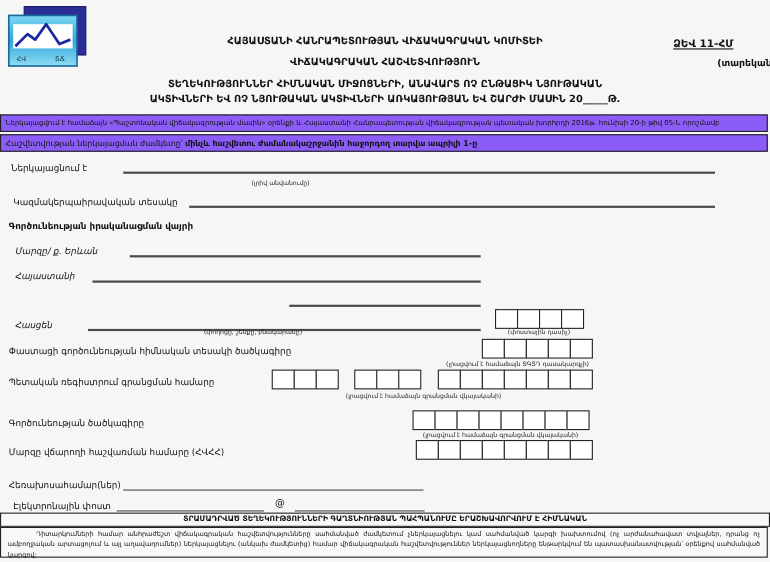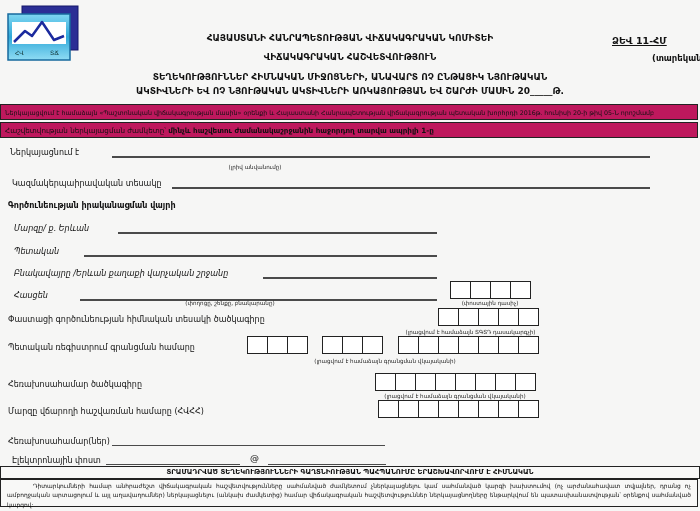--- a/index.html
+++ b/index.html
@@ -10,21 +10,21 @@
   .b{font-weight:bold;}
   .i{font-style:italic;}
   
   .org-line{top:33px;left:80px;width:540px;font-size:9px;font-weight:bold;text-align:center;}
   .report-line{top:52px;left:80px;width:540px;font-size:9px;font-weight:bold;text-align:center;}
   .form-code{top:35px;left:612px;width:84px;font-size:9.5px;font-weight:bold;text-decoration:underline;}
   .periodicity{top:53px;left:612px;width:84px;font-size:8.5px;font-weight:bold;margin-left:40px;}
   .title1{top:72px;left:0;width:700px;font-size:9px;font-weight:bold;text-align:center;}
   .title2{top:86px;left:0;width:700px;font-size:9px;font-weight:bold;text-align:center;}
   
-  .notice{left:0;width:698px;border:1px solid #222;background:#be185d;}
+  .notice{left:0;width:698px;border:1px solid #222;background:#8b5cf6;}
   .notice1{top:104px;height:16px;line-height:16px;font-size:6.3px;padding-left:4px;box-sizing:border-box;}
   .notice2{top:122px;height:16px;line-height:16px;font-size:7.2px;padding-left:4px;box-sizing:border-box;}
   
   .lbl{font-size:8px;white-space:nowrap;}
   .line{border-bottom:2px solid #4a4a4a;height:10px;}
   .thin{border-bottom:1px solid #4a4a4a;}
   .hint{font-size:5.6px;color:#222;text-align:center;white-space:nowrap;}
   .cellrow{display:flex;}
   .cell{width:19px;height:16px;background:#fff;border:1px solid #222;margin-left:-1px;}
   .cell:first-child{margin-left:0;}
@@ -76,24 +76,23 @@
   <div class="abs hint" style="top:164px;left:105px;width:300px;">(լրիվ անվանումը)</div>
 
   <div class="abs lbl" style="top:179px;left:12px;text-align:center;">Կազմակերպաիրավական տեսակը</div>
   <div class="abs line" style="top:177px;left:172px;width:478px;"></div>
 
   <div class="abs lbl b" style="top:201px;left:8px;">Գործունեության իրականացման վայրի</div>
 
   <div class="abs lbl i" style="top:224px;left:14px;text-align:center;">Մարզը/ ք. Երևան</div>
   <div class="abs line" style="top:222px;left:118px;width:319px;"></div>
 
-  <div class="abs lbl i" style="top:247px;left:14px;">Պետական</div>
+  <div class="abs lbl i" style="top:247px;left:14px;">Հայաստանի</div>
   <div class="abs line" style="top:245px;left:84px;width:353px;"></div>
 
-  <div class="abs lbl i" style="top:269px;left:14px;">Բնակավայրը /Երևան քաղաքի վարչական շրջանը</div>
   <div class="abs line" style="top:267px;left:263px;width:174px;"></div>
 
   <div class="abs lbl i" style="top:291px;left:14px;">Հասցեն</div>
   <div class="abs line" style="top:289px;left:80px;width:357px;"></div>
   <div class="abs cellrow" style="top:281px;left:450px;">
       <div class="cell"></div>
       <div class="cell"></div>
       <div class="cell"></div>
       <div class="cell"></div>
     </div>
@@ -125,21 +124,21 @@
       <div class="cell"></div>
       <div class="cell"></div>
       <div class="cell"></div>
       <div class="cell"></div>
       <div class="cell"></div>
       <div class="cell"></div>
       <div class="cell"></div>
     </div>
   <div class="abs hint" style="top:358px;left:300px;width:170px;">(լրացվում է համաձայն գրանցման վկայականի)</div>
 
-  <div class="abs lbl" style="top:380px;left:8px;">Հեռախոսահամար ծածկագիրը</div>
+  <div class="abs lbl" style="top:380px;left:8px;">Գործունեության ծածկագիրը</div>
   <div class="abs cellrow" style="top:373px;left:375px;">
       <div class="cell"></div>
       <div class="cell"></div>
       <div class="cell"></div>
       <div class="cell"></div>
       <div class="cell"></div>
       <div class="cell"></div>
       <div class="cell"></div>
       <div class="cell"></div>
     </div>

